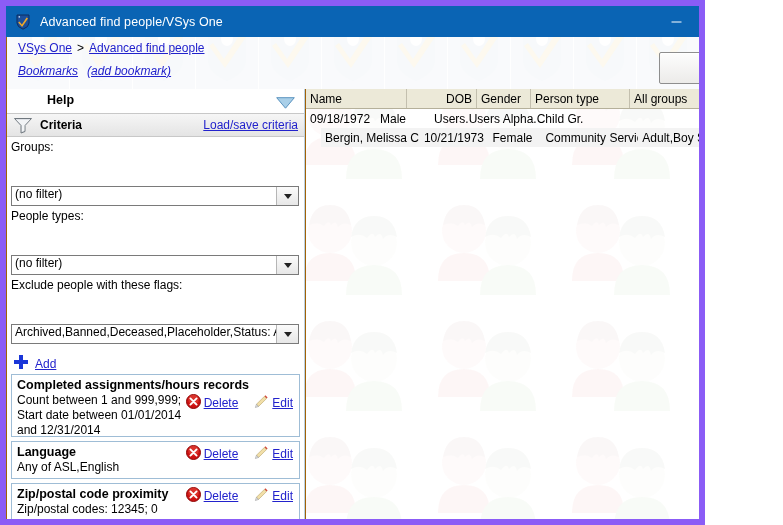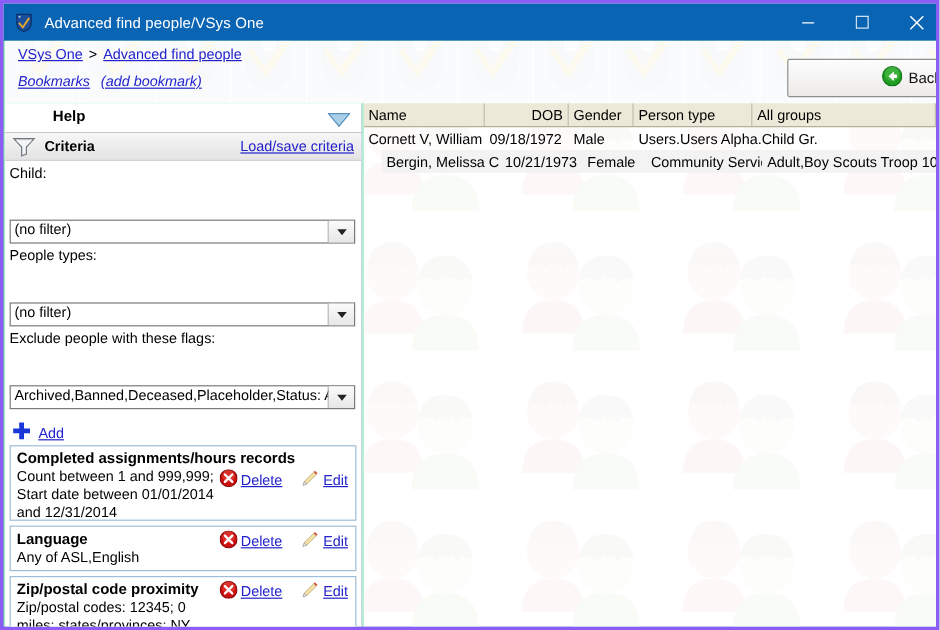--- a/index.html
+++ b/index.html
@@ -7,26 +7,26 @@
     padding: 0;
     background: #ffffff;
   }
   body {
     font-family: "Liberation Sans", sans-serif;
     font-size: 12px;
     color: #000000;
   }
   #app {
     position: relative;
-    width: 783px;
+    width: 705px;
     height: 525px;
     overflow: hidden;
     box-sizing: border-box;
-    border: 3px solid #8b5cf6;
-    background: #86efac;
+    border: 6px solid #8b5cf6;
+    background: #a16207;
   }
 
   
   .titlebar {
     position: absolute;
     left: 0; top: 0;
     width: 783px;
     height: 31px;
     background: #0a64b4;
     display: flex;
@@ -417,21 +417,21 @@
           <path d="M1.5 1.5 H18.5 L12 8.5 V14.5 L8 16 V8.5 Z" fill="#d9dde2" stroke="#70787f" stroke-width="1"></path>
           <path d="M3.2 2.8 H16.8 L11.3 8.3 V13.6 L8.9 14.4 V8.3 Z" fill="#f2f4f6"></path>
         </svg>
       </span>
       <span class="ctext">Criteria</span>
       <span class="lnk loadsave">Load/save criteria</span>
     </div>
 
     <div class="fieldsarea">
 
-      <div class="fieldlabel">Child:</div>
+      <div class="fieldlabel">Groups:</div>
       <div class="combo">
         <span class="val">(no filter)</span>
         <span class="arrowbox">
             <i class="caret-dn"></i>
           </span>
       </div>
 
       <div class="fieldlabel">People types:</div>
       <div class="combo">
         <span class="val">(no filter)</span>
@@ -582,21 +582,20 @@
     <div class="grid">
       <div class="grid-header">
         <div class="cell" style="width:101px;">Name</div>
         <div class="cell ta-right" style="width:70px;">DOB</div>
         <div class="cell" style="width:54px;">Gender</div>
         <div class="cell" style="width:99px;">Person type</div>
         <div class="cell" style="width:153px;">All groups</div>
       </div>
 
       <div class="grid-row">
-        <div class="cell" style="width:101px;">Cornett V, William</div>
         <div class="cell" style="width:70px;">09/18/1972</div>
         <div class="cell" style="width:54px;">Male</div>
         <div class="cell" style="width:153px;">Users.Users Alpha.Child Gr...</div>
       </div>
 
       <div class="grid-row alt">
         <div class="cell" style="width:101px;">Bergin, Melissa C</div>
         <div class="cell" style="width:70px;">10/21/1973</div>
         <div class="cell" style="width:54px;">Female</div>
         <div class="cell" style="width:99px;">Community Service</div>

